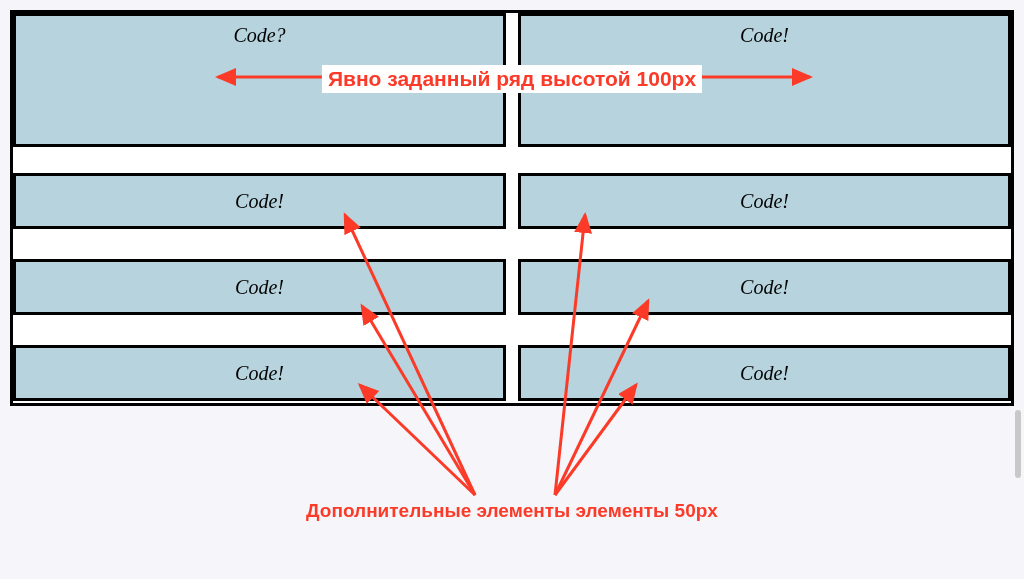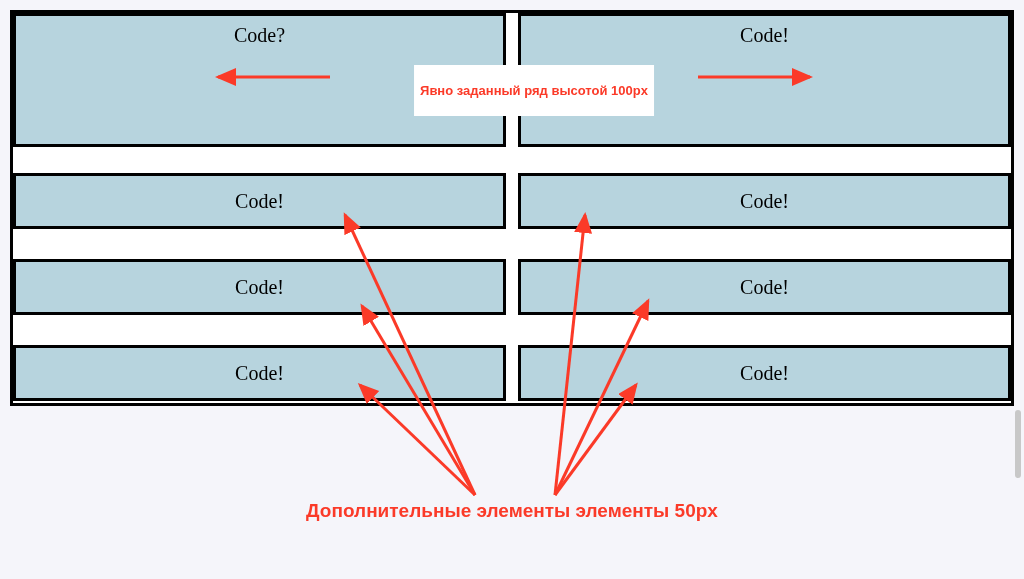--- a/index.html
+++ b/index.html
@@ -19,20 +19,21 @@
       width: 1004px;
       height: 396px;
       border: 3px solid #000;
       background: #fff;
       position: relative;
     }
     .grid {
       width: 100%;
       height: 100%;
       position: relative;
+      font-style: italic;
     }
     .cell {
       position: absolute;
       border: 3px solid #000;
       background: #b7d4de;
       text-align: center;
       font-size: 20px;
       color: #000;
     }
     .cell.tall {
@@ -42,25 +43,24 @@
       line-height: 50px;
     }
     .annotation1 {
       position: absolute;
       top: 65px;
       left: 50%;
       transform: translateX(-50%);
       color: #fb3a28;
       font-family: Arial, Helvetica, sans-serif;
       font-weight: bold;
-      font-size: 13px;
+      font-size: 21px;
       background: #fff;
-      padding: 18px 6px;
+      padding: 2px 6px;
       z-index: 10;
-      margin-left: 22px;
     }
     .annotation2 {
       position: absolute;
       top: 500px;
       left: 50%;
       transform: translateX(-50%);
       color: #fb3a28;
       font-family: Arial, Helvetica, sans-serif;
       font-weight: bold;
       font-size: 19px;

